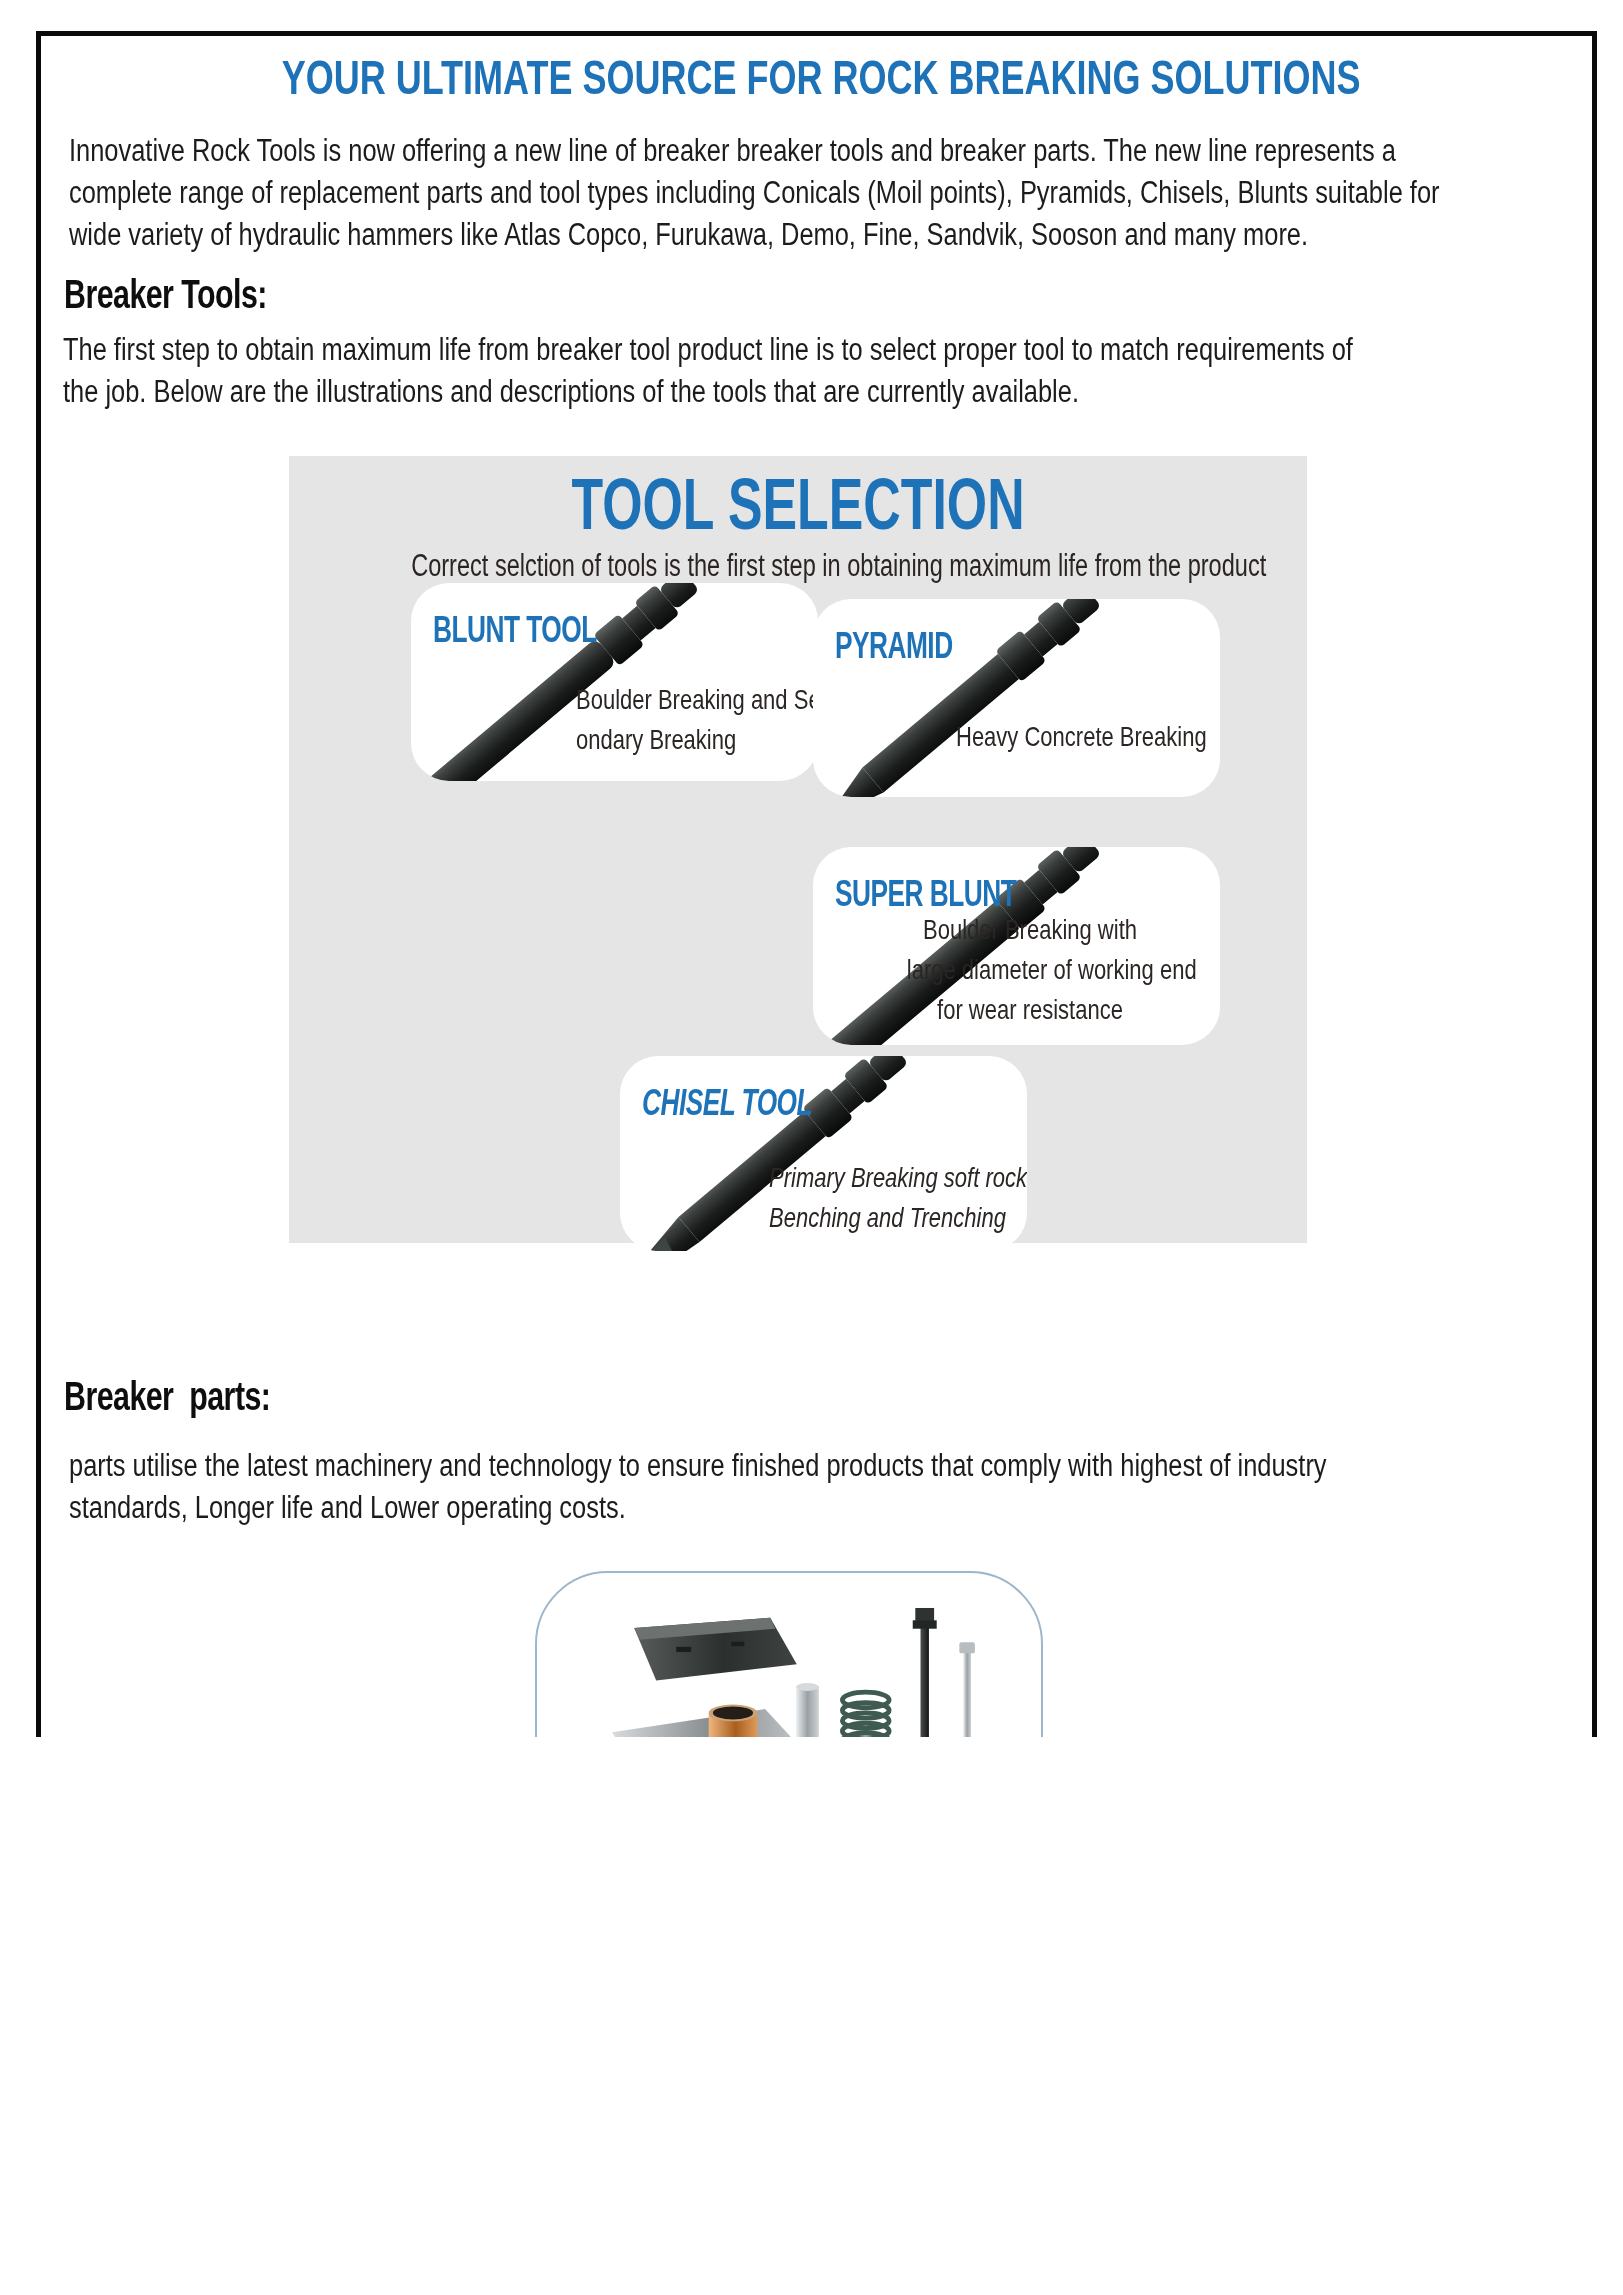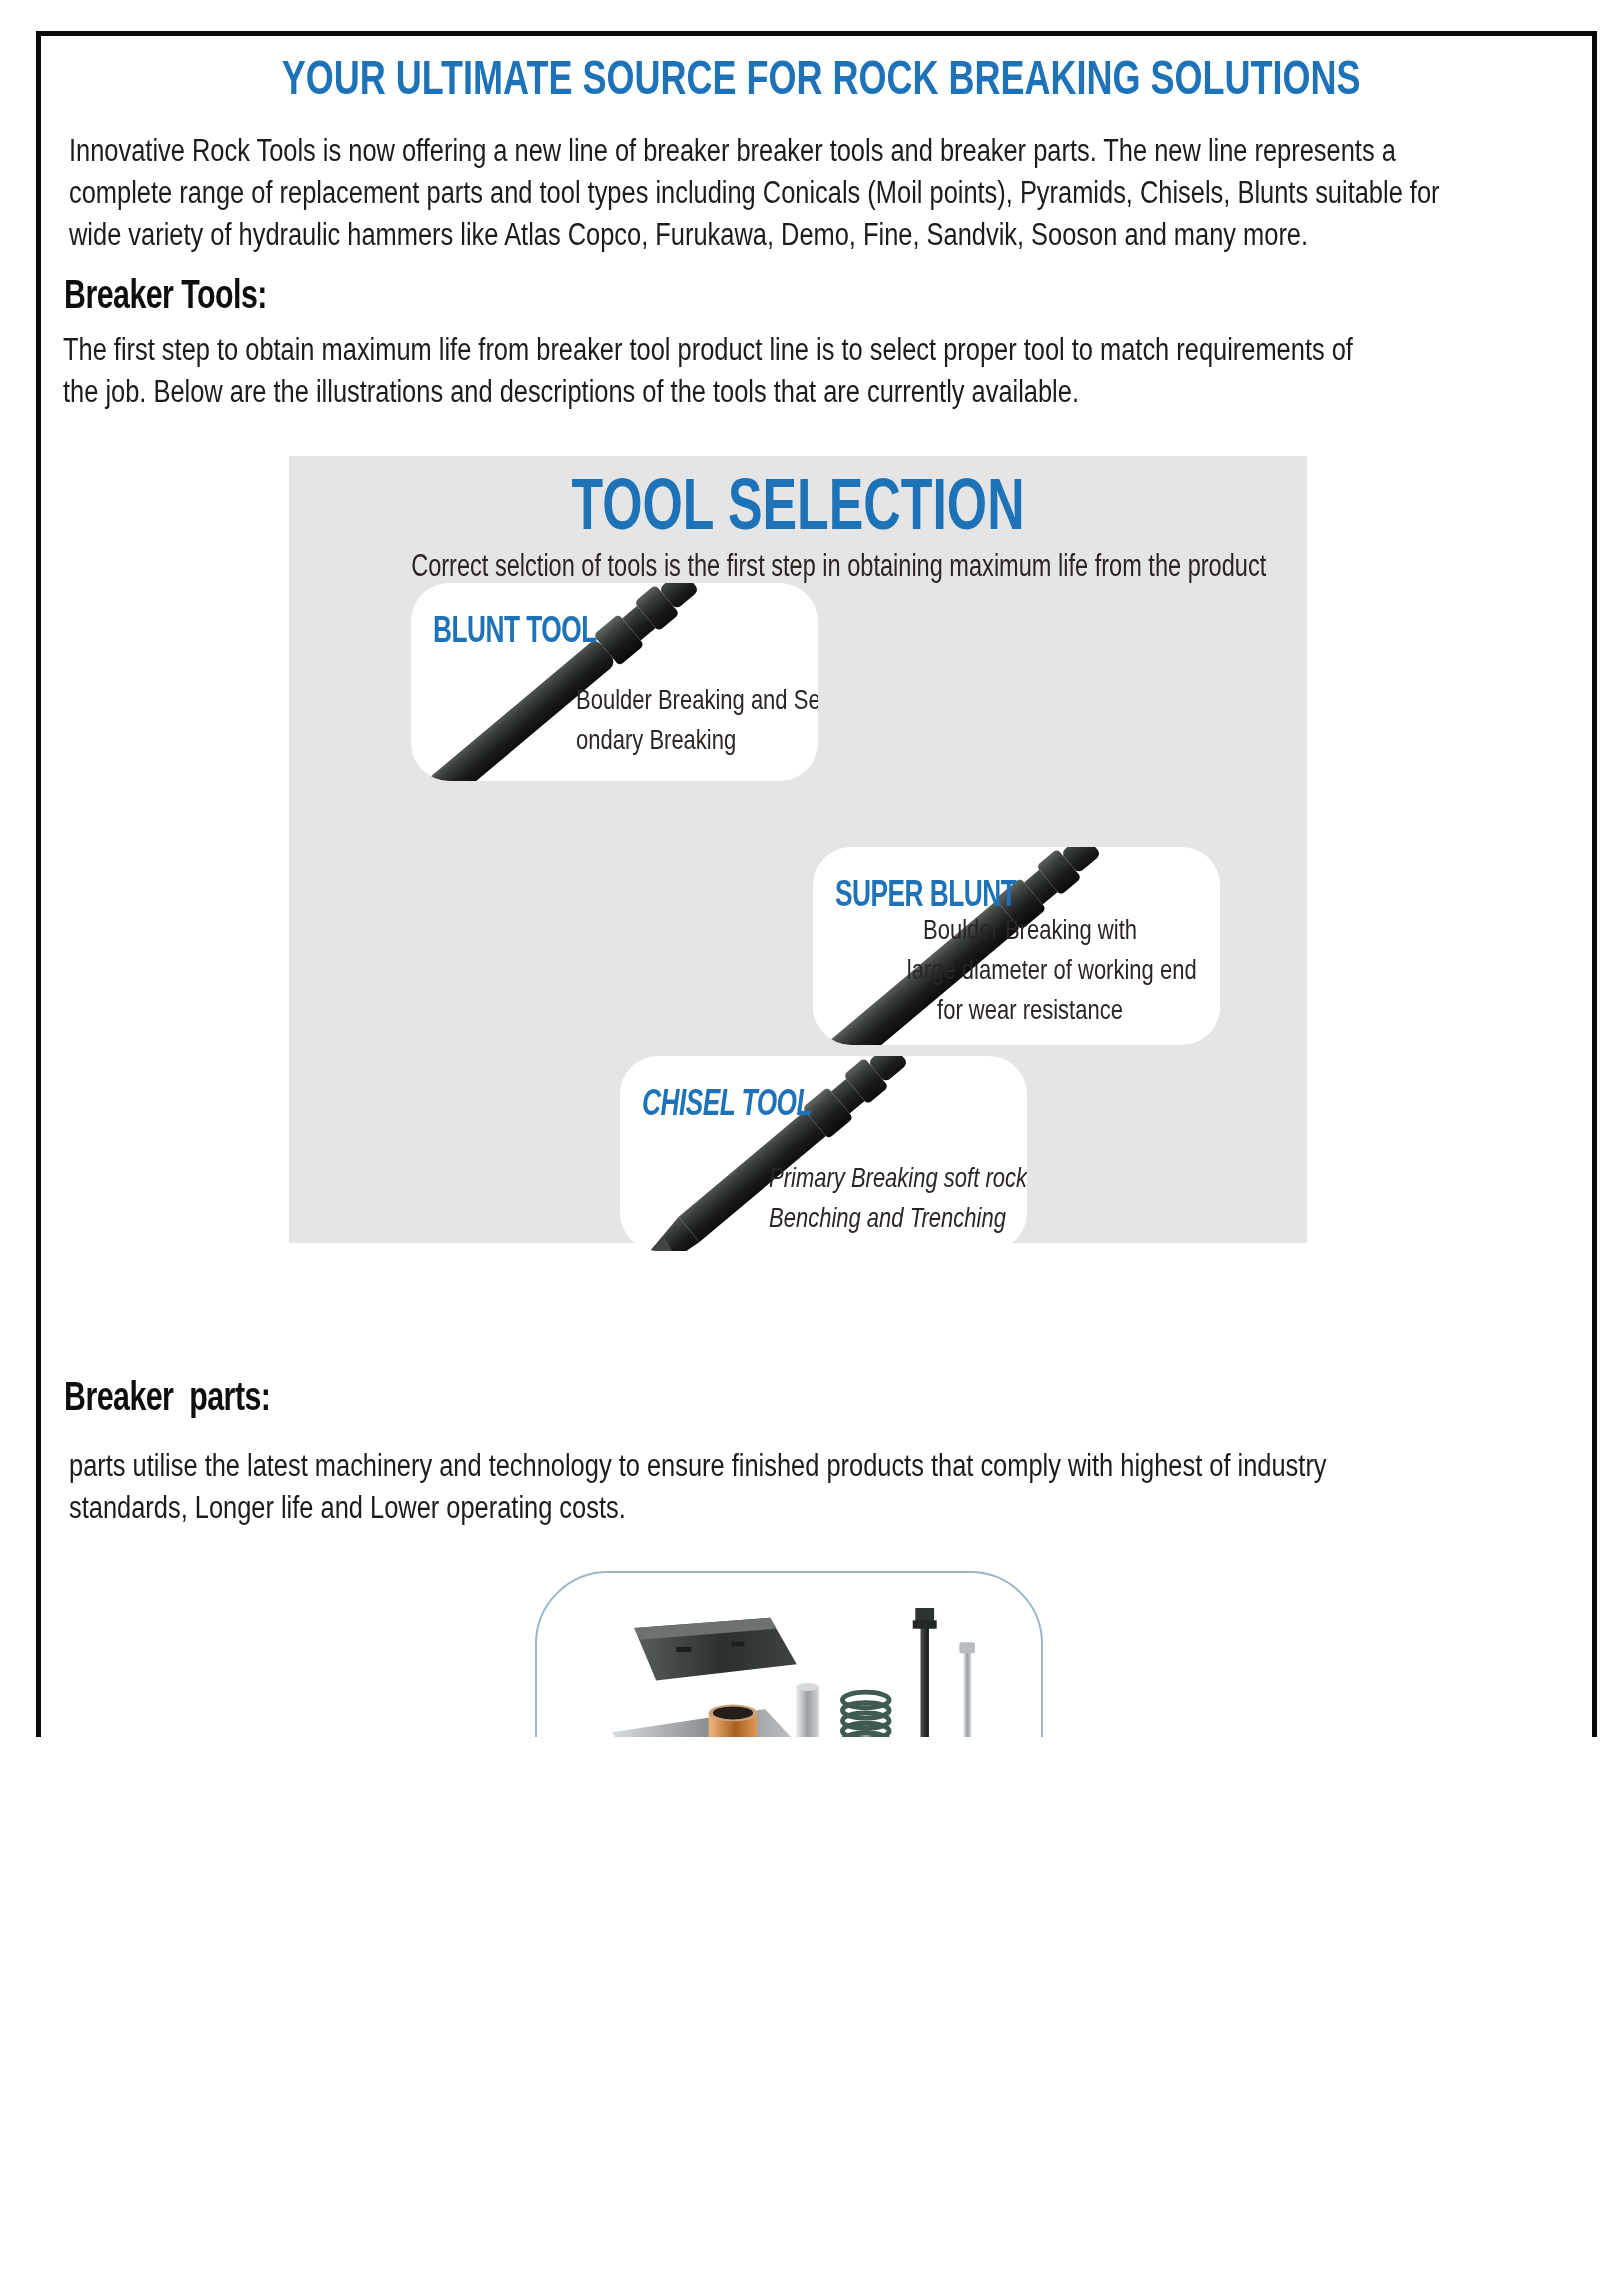--- a/index.html
+++ b/index.html
@@ -80,20 +80,34 @@
           <rect x="142" y="-22" width="30" height="44" fill="url(#toolg)"></rect>
           <rect x="172" y="-29" width="42" height="58" rx="7" fill="url(#toolg)"></rect>
           <rect x="214" y="-21" width="46" height="42" rx="9" fill="url(#toolg)"></rect>
         </g>
       </svg>
       <div class="card-title">BLUNT TOOL</div>
       <div class="card-desc" style="left:165px;top:97px;">Boulder Breaking and Sec-
 ondary Breaking</div>
     </div>
 
+    <div class="card card-pyramid">
+      <svg class="tool-svg" viewBox="0 0 622 302">
+        <g transform="translate(228,162) rotate(-40)">
+          <rect x="-178" y="-25" width="270" height="50" fill="url(#toolg)"></rect>
+          <polygon points="-178,-25 -254,-5 -258,3 -178,25" fill="url(#toolg)"></polygon>
+          <rect x="92" y="-31" width="50" height="62" rx="7" fill="url(#toolg)"></rect>
+          <rect x="142" y="-22" width="30" height="44" fill="url(#toolg)"></rect>
+          <rect x="172" y="-29" width="42" height="58" rx="7" fill="url(#toolg)"></rect>
+          <rect x="214" y="-21" width="46" height="42" rx="9" fill="url(#toolg)"></rect>
+        </g>
+      </svg>
+      <div class="card-title">PYRAMID</div>
+      <div class="card-desc" style="left:143px;top:118px;">Heavy Concrete Breaking</div>
+    </div>
 
 
     <div class="card card-super">
       <svg class="tool-svg" viewBox="0 0 622 302">
         <g transform="translate(228,162) rotate(-40)">
           <rect x="-252" y="-28" width="344" height="56" rx="6" fill="url(#toolg)"></rect>
           <rect x="-264" y="-31" width="18" height="62" rx="6" fill="url(#toolg)"></rect>
           <rect x="92" y="-31" width="50" height="62" rx="7" fill="url(#toolg)"></rect>
           <rect x="142" y="-22" width="30" height="44" fill="url(#toolg)"></rect>
           <rect x="172" y="-29" width="42" height="58" rx="7" fill="url(#toolg)"></rect>

